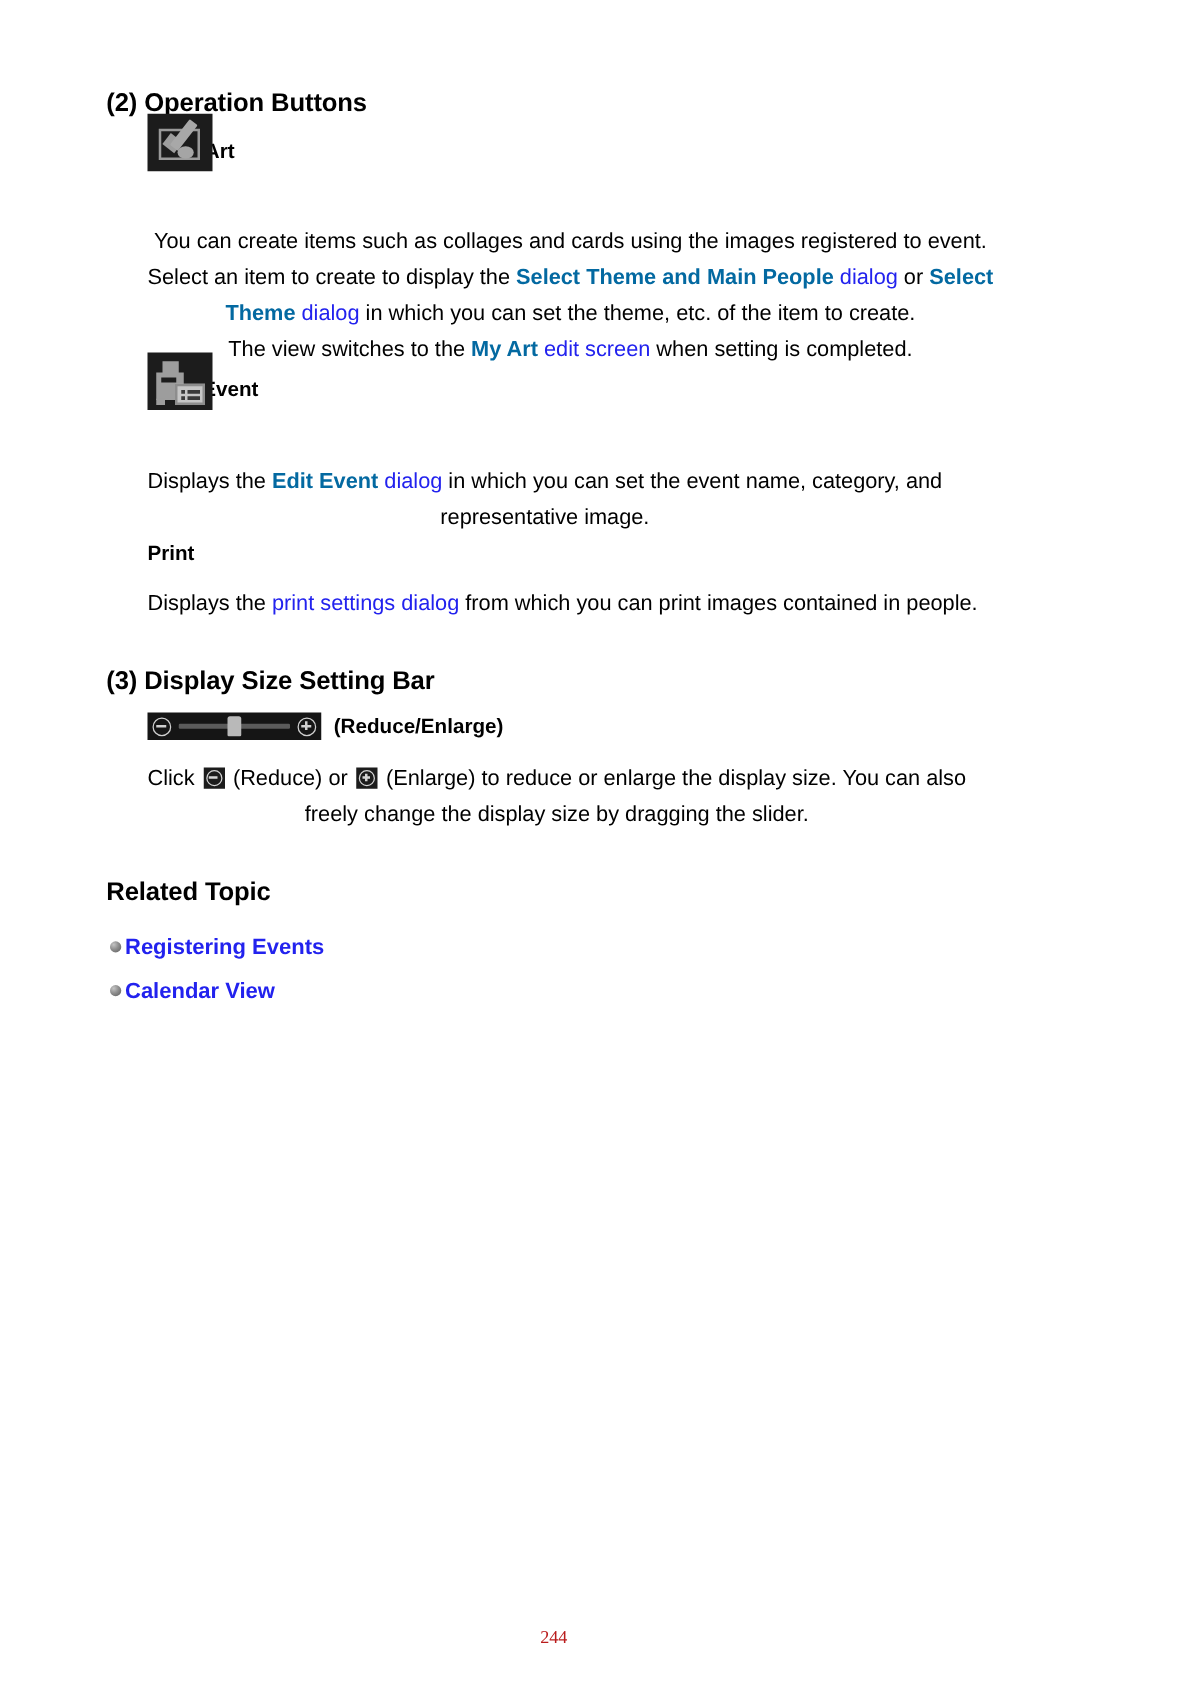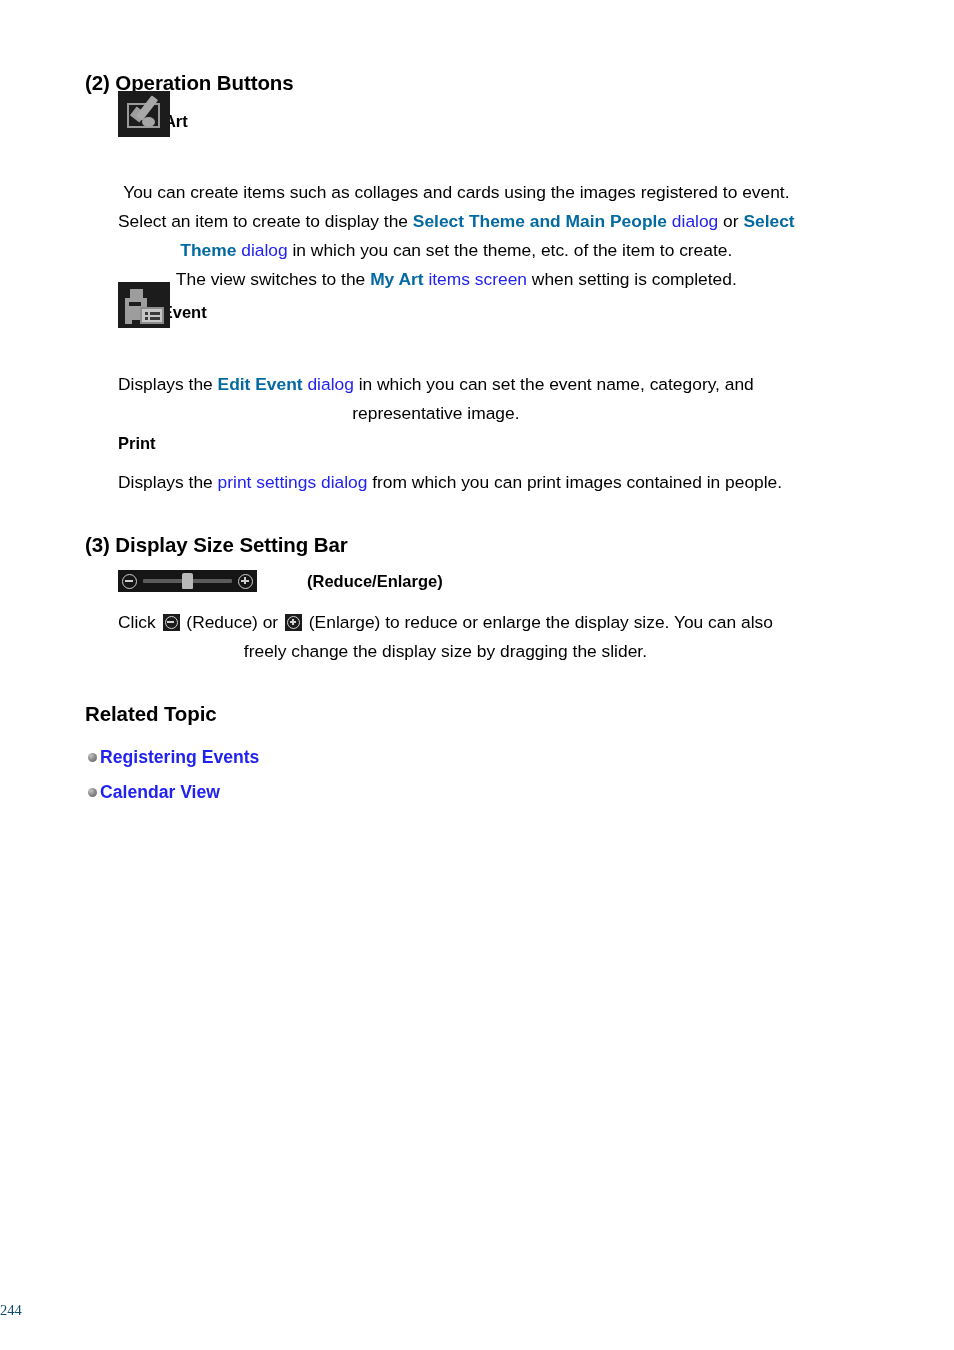--- a/index.html
+++ b/index.html
@@ -147,21 +147,20 @@
   .ee-panel i.l3 { left: 3px; top: 8px;  width: 3px;  height: 3px; }
   .ee-panel i.l4 { left: 8px; top: 8px;  width: 10px; height: 3px; }
 
   
   #slider-row {
     position: absolute;
     left: 118px;
     top: 570px;
     display: flex;
     align-items: center;
-    gap: 40px;
   }
   .slider-bar {
     width: 139px;
     height: 22px;
     background: #151515;
     display: flex;
     align-items: center;
     justify-content: space-between;
     padding: 0 4px;
     box-sizing: border-box;
@@ -271,23 +270,24 @@
     white-space: nowrap;
     font-weight: bold;
   }
 
   
   #page-number {
     position: absolute;
     left: 0;
     right: 0;
     top: 1302px;
+    text-align: center;
     font-family: "Liberation Serif", serif;
     font-size: 14.5px;
-    color: #0c4a6e;
+    color: #b91c1c;
   }
 </style>
 </head>
 <body>
 
 <div class="page">
 
   <div class="h-section" id="heading-operation-buttons">(2) Operation Buttons</div>
 
   <div class="icon-row" style="left:118px; top:112px;">
@@ -297,21 +297,21 @@
       <span class="newart-pen"></span>
       <span class="newart-blob"></span>
     </span>
     <span class="sub-label">New Art</span>
   </div>
 
   <div class="para" style="top:178px;">
     <span class="ln">You can create items such as collages and cards using the images registered to event.</span>
     <span class="ln"><span>Select an item to create to display the </span><b class="blue-b">Select Theme and Main People</b><span class="bluelink"> dialog</span><span> or </span><b class="blue-b">Select</b></span>
     <span class="ln"><b class="blue-b">Theme</b><span class="bluelink"> dialog</span><span> in which you can set the theme, etc. of the item to create.</span></span>
-    <span class="ln"><span>The view switches to the </span><b class="blue-b">My Art</b><span class="bluelink"> items screen</span><span> when setting is completed.</span></span>
+    <span class="ln"><span>The view switches to the </span><b class="blue-b">My Art</b><span class="bluelink"> edit screen</span><span> when setting is completed.</span></span>
   </div>
 
   <div class="icon-row" style="left:118px; top:303px;">
     <span class="icon-box">
       <span class="ee-top"></span>
       <span class="ee-body"></span>
       <span class="ee-slot"></span>
       <span class="ee-foot"></span>
       <span class="ee-panel">
         <i class="l1"></i>

